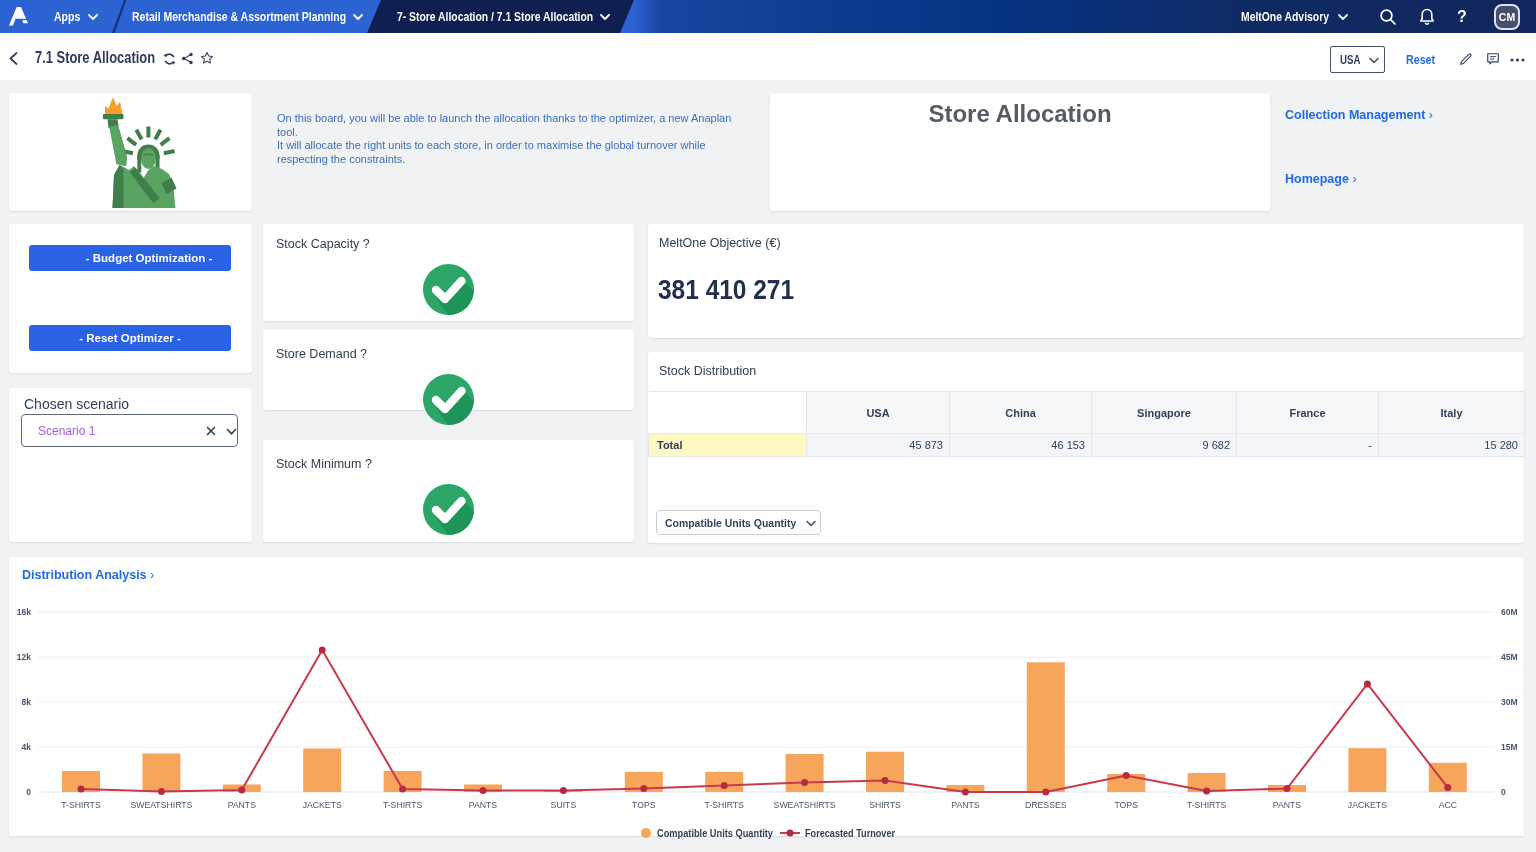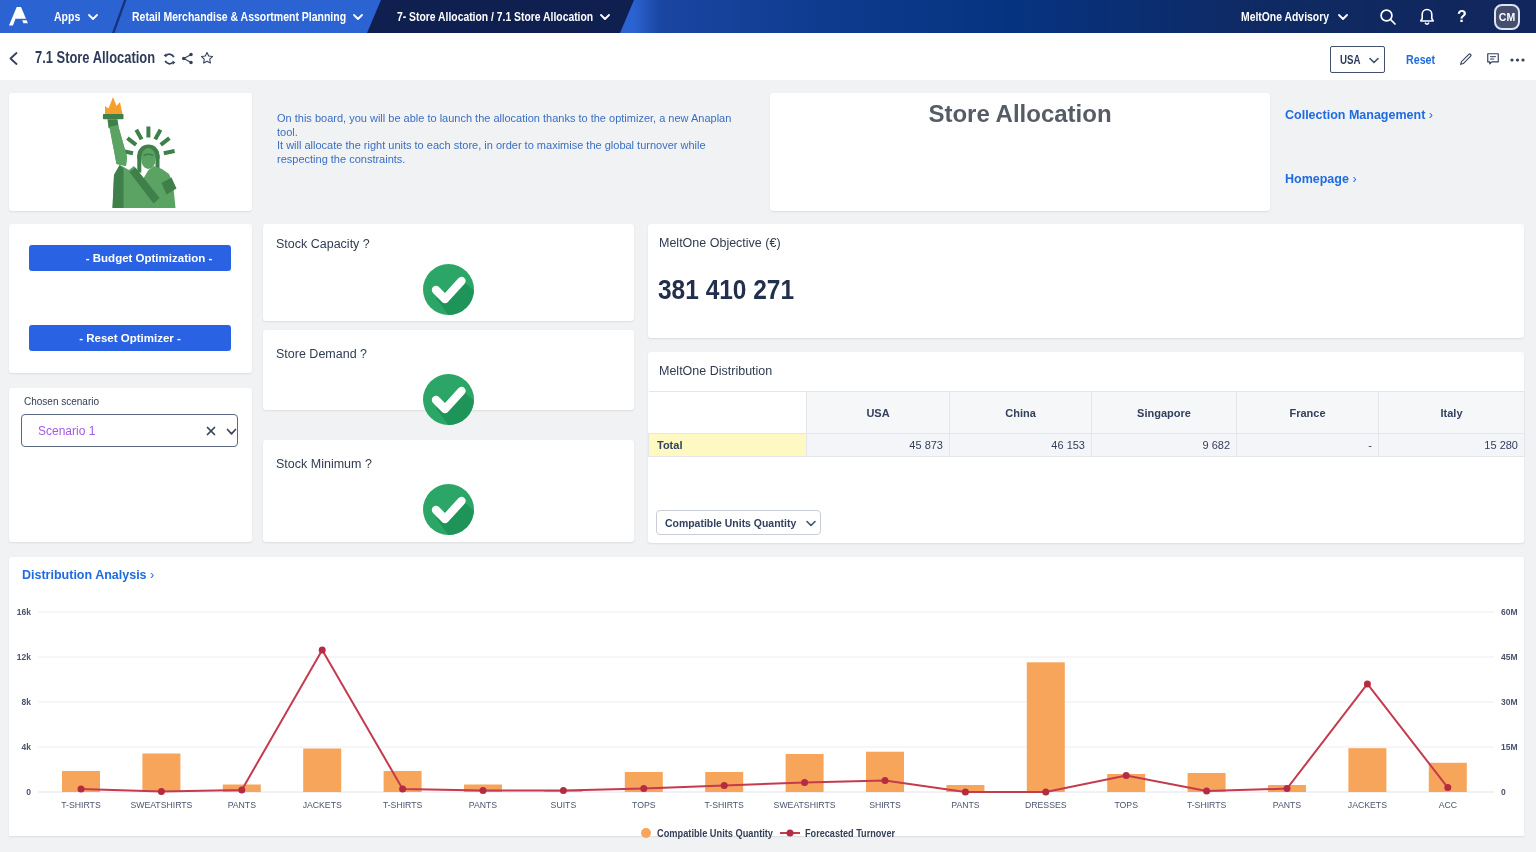--- a/index.html
+++ b/index.html
@@ -192,21 +192,21 @@
 
   <div class="abs bluelink" style="left:1285px; top:108px;">Collection Management <span style="font-weight:normal">›</span></div>
   <div class="abs bluelink" style="left:1285px; top:172px;">Homepage <span style="font-weight:normal">›</span></div>
 
   <div class="card" style="left:9px; top:224px; width:243px; height:149px;">
     <div class="bluebtn" style="top:21px;padding-left:38px;">- Budget Optimization -</div>
     <div class="bluebtn" style="top:64px;margin-top:37px;">- Reset Optimizer -</div>
   </div>
 
   <div class="card" style="left:9px; top:388px; width:243px; height:154px;">
-    <div class="ctitle" style="position:absolute; left:15px; top:8px; font-size:10px;">Chosen scenario</div>
+    <div class="ctitle" style="position:absolute; left:15px; top:8px; font-size:14px;">Chosen scenario</div>
     <div class="abs" style="left:12px; top:26px; width:217px; height:33px; border:1px solid #5b6880; border-radius:4px; background:#fff;">
       <span style="position:absolute; left:16px; top:9px; font-size:12px; color:#a259e4;">Scenario 1</span>
       <svg class="abs" style="left:184px;top:11px;" width="10" height="10" viewBox="0 0 10 10">
           <line x1="1.5" y1="1.5" x2="8.5" y2="8.5" stroke="#3b4659" stroke-width="1.7" stroke-linecap="round"></line>
           <line x1="8.5" y1="1.5" x2="1.5" y2="8.5" stroke="#3b4659" stroke-width="1.7" stroke-linecap="round"></line>
         </svg>
       <svg class="abs" style="left:204px;top:13px;" width="11" height="8" viewBox="0 0 11 8">
           <polyline points="1.5,1.5 5.5,5.8 9.5,1.5" fill="none" stroke="#3b4659" stroke-width="1.7" stroke-linecap="round" stroke-linejoin="round"></polyline>
         </svg>
     </div>
@@ -257,21 +257,21 @@
       <path d="M13 26 L22 35 L38.5 17" fill="none" stroke="#fff" stroke-width="8.4" stroke-linecap="round" stroke-linejoin="round"></path>
     </svg>
   </div>
 
   <div class="card" style="left:648px; top:224px; width:876px; height:114px;">
     <div class="ctitle" style="position:absolute; left:11px; top:12px;">MeltOne Objective (€)</div>
     <div style="position:absolute; left:10px; top:50px; font-size:28px; font-weight:bold; color:#22304e;"><span class="sx" style="transform:scaleX(0.874)">381 410 271</span></div>
   </div>
 
   <div class="card" style="left:648px; top:352px; width:876px; height:191px;">
-    <div class="ctitle" style="position:absolute; left:11px; top:12px;">MeltOne Distribution</div>
+    <div class="ctitle" style="position:absolute; left:11px; top:12px;">Stock Distribution</div>
     <table id="vtable">
       <colgroup>
           <col style="width:158px">
           <col style="width:143px">
           <col style="width:142px">
           <col style="width:145px">
           <col style="width:142px">
           <col style="width:146px">
         </colgroup>
       <tbody>

